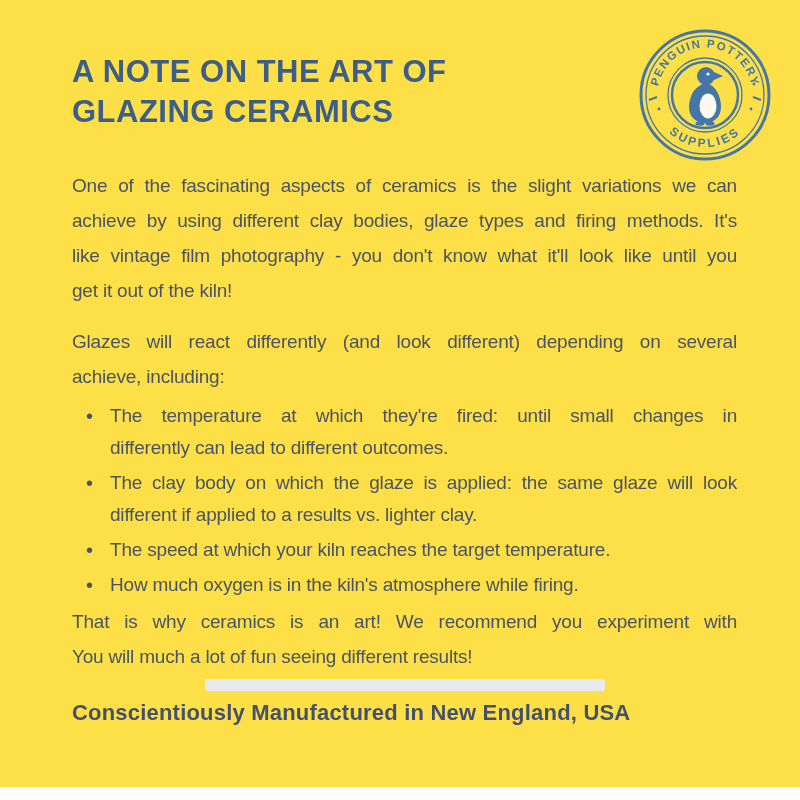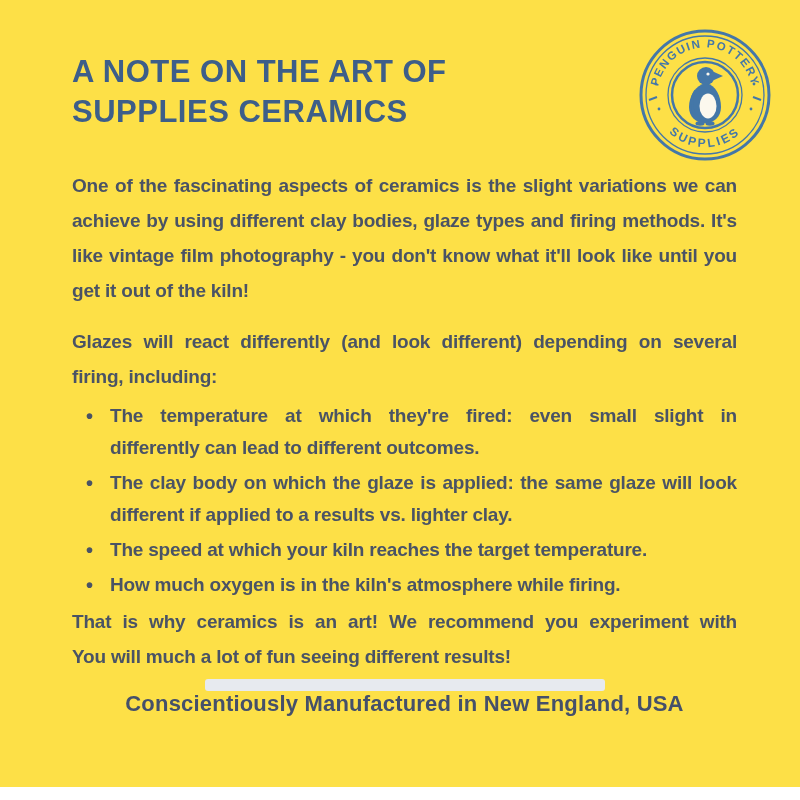--- a/index.html
+++ b/index.html
@@ -23,59 +23,58 @@
     width:470px;
   }
   .logo{
     position:absolute;
     top:26px;left:636px;
     width:138px;height:138px;
   }
   .body-text{
     font-size:19px;
     letter-spacing:-0.2px;
-    font-weight:bold;
   }
   .para{line-height:35px;}
   .para .line.stretch{text-align:justify;text-align-last:justify;}
   .p1{margin-top:36px;}
   .p2{margin-top:16px;}
   .bullets{margin-top:6px;}
   .bullet-item{display:flex;line-height:32px;margin-bottom:3px;}
   .bullet-dot{flex:none;width:24px;margin-left:14px;color:#4a5365;font-size:20px;}
   .bullet-lines{flex:1;}
   .bullet-lines .line.stretch{text-align:justify;text-align-last:justify;}
   .p3{}
   .divider{
     width:400px;height:12px;
     background:#e7eaef;
     border-radius:3px;
     margin:5px auto 0;
   }
   .footer-text{
-    text-align:center;
+    margin-top:9px;
     color:#45506a;
     font-size:22px;
     font-weight:600;
     letter-spacing:.2px;
   }
   .badge-text{
     fill:#4477a8;
     font-family:"Liberation Sans",sans-serif;
     font-weight:bold;
   }
 </style>
 </head>
 <body>
 
 <div class="page">
 
   <h1 class="title">
     <div>A NOTE ON THE ART OF</div>
-    <div>SUPPLIES CERAMICS</div>
+    <div>GLAZING CERAMICS</div>
   </h1>
 
   <svg class="logo" viewBox="0 0 138 138" aria-hidden="true">
     <g stroke="#4477a8" fill="none">
       <circle cx="69" cy="69" r="64" stroke-width="3"></circle>
       <circle cx="69" cy="69" r="59" stroke-width="1.3"></circle>
       <circle cx="69" cy="69" r="37" stroke-width="1.3"></circle>
       <circle cx="69" cy="69" r="33" stroke-width="2.5"></circle>
     </g>
     <defs>
@@ -110,28 +109,28 @@
 
   <section class="para p1 body-text">
       <div class="line stretch">One of the fascinating aspects of ceramics is the slight variations we can</div>
       <div class="line stretch">achieve by using different clay bodies, glaze types and firing methods.  It's</div>
       <div class="line stretch">like vintage film photography - you don't know what it'll look like until you</div>
       <div class="line">get it out of the kiln!</div>
     </section>
 
   <section class="para p2 body-text">
       <div class="line stretch">Glazes will react differently (and look different) depending on several</div>
-      <div class="line">firing, including:</div>
+      <div class="line">achieve, including:</div>
     </section>
 
   <div class="bullets body-text">
       <div class="bullet-item">
         <span class="bullet-dot">•</span>
         <div class="bullet-lines">
-          <div class="line stretch">The temperature at which they're fired: even small slight in</div>
+          <div class="line stretch">The temperature at which they're fired: until small changes in</div>
           <div class="line">differently can lead to different outcomes.</div>
         </div>
       </div>
       <div class="bullet-item">
         <span class="bullet-dot">•</span>
         <div class="bullet-lines">
           <div class="line stretch">The clay body on which the glaze is applied: the same glaze will look</div>
           <div class="line">different if applied to a results vs. lighter clay.</div>
         </div>
       </div>

